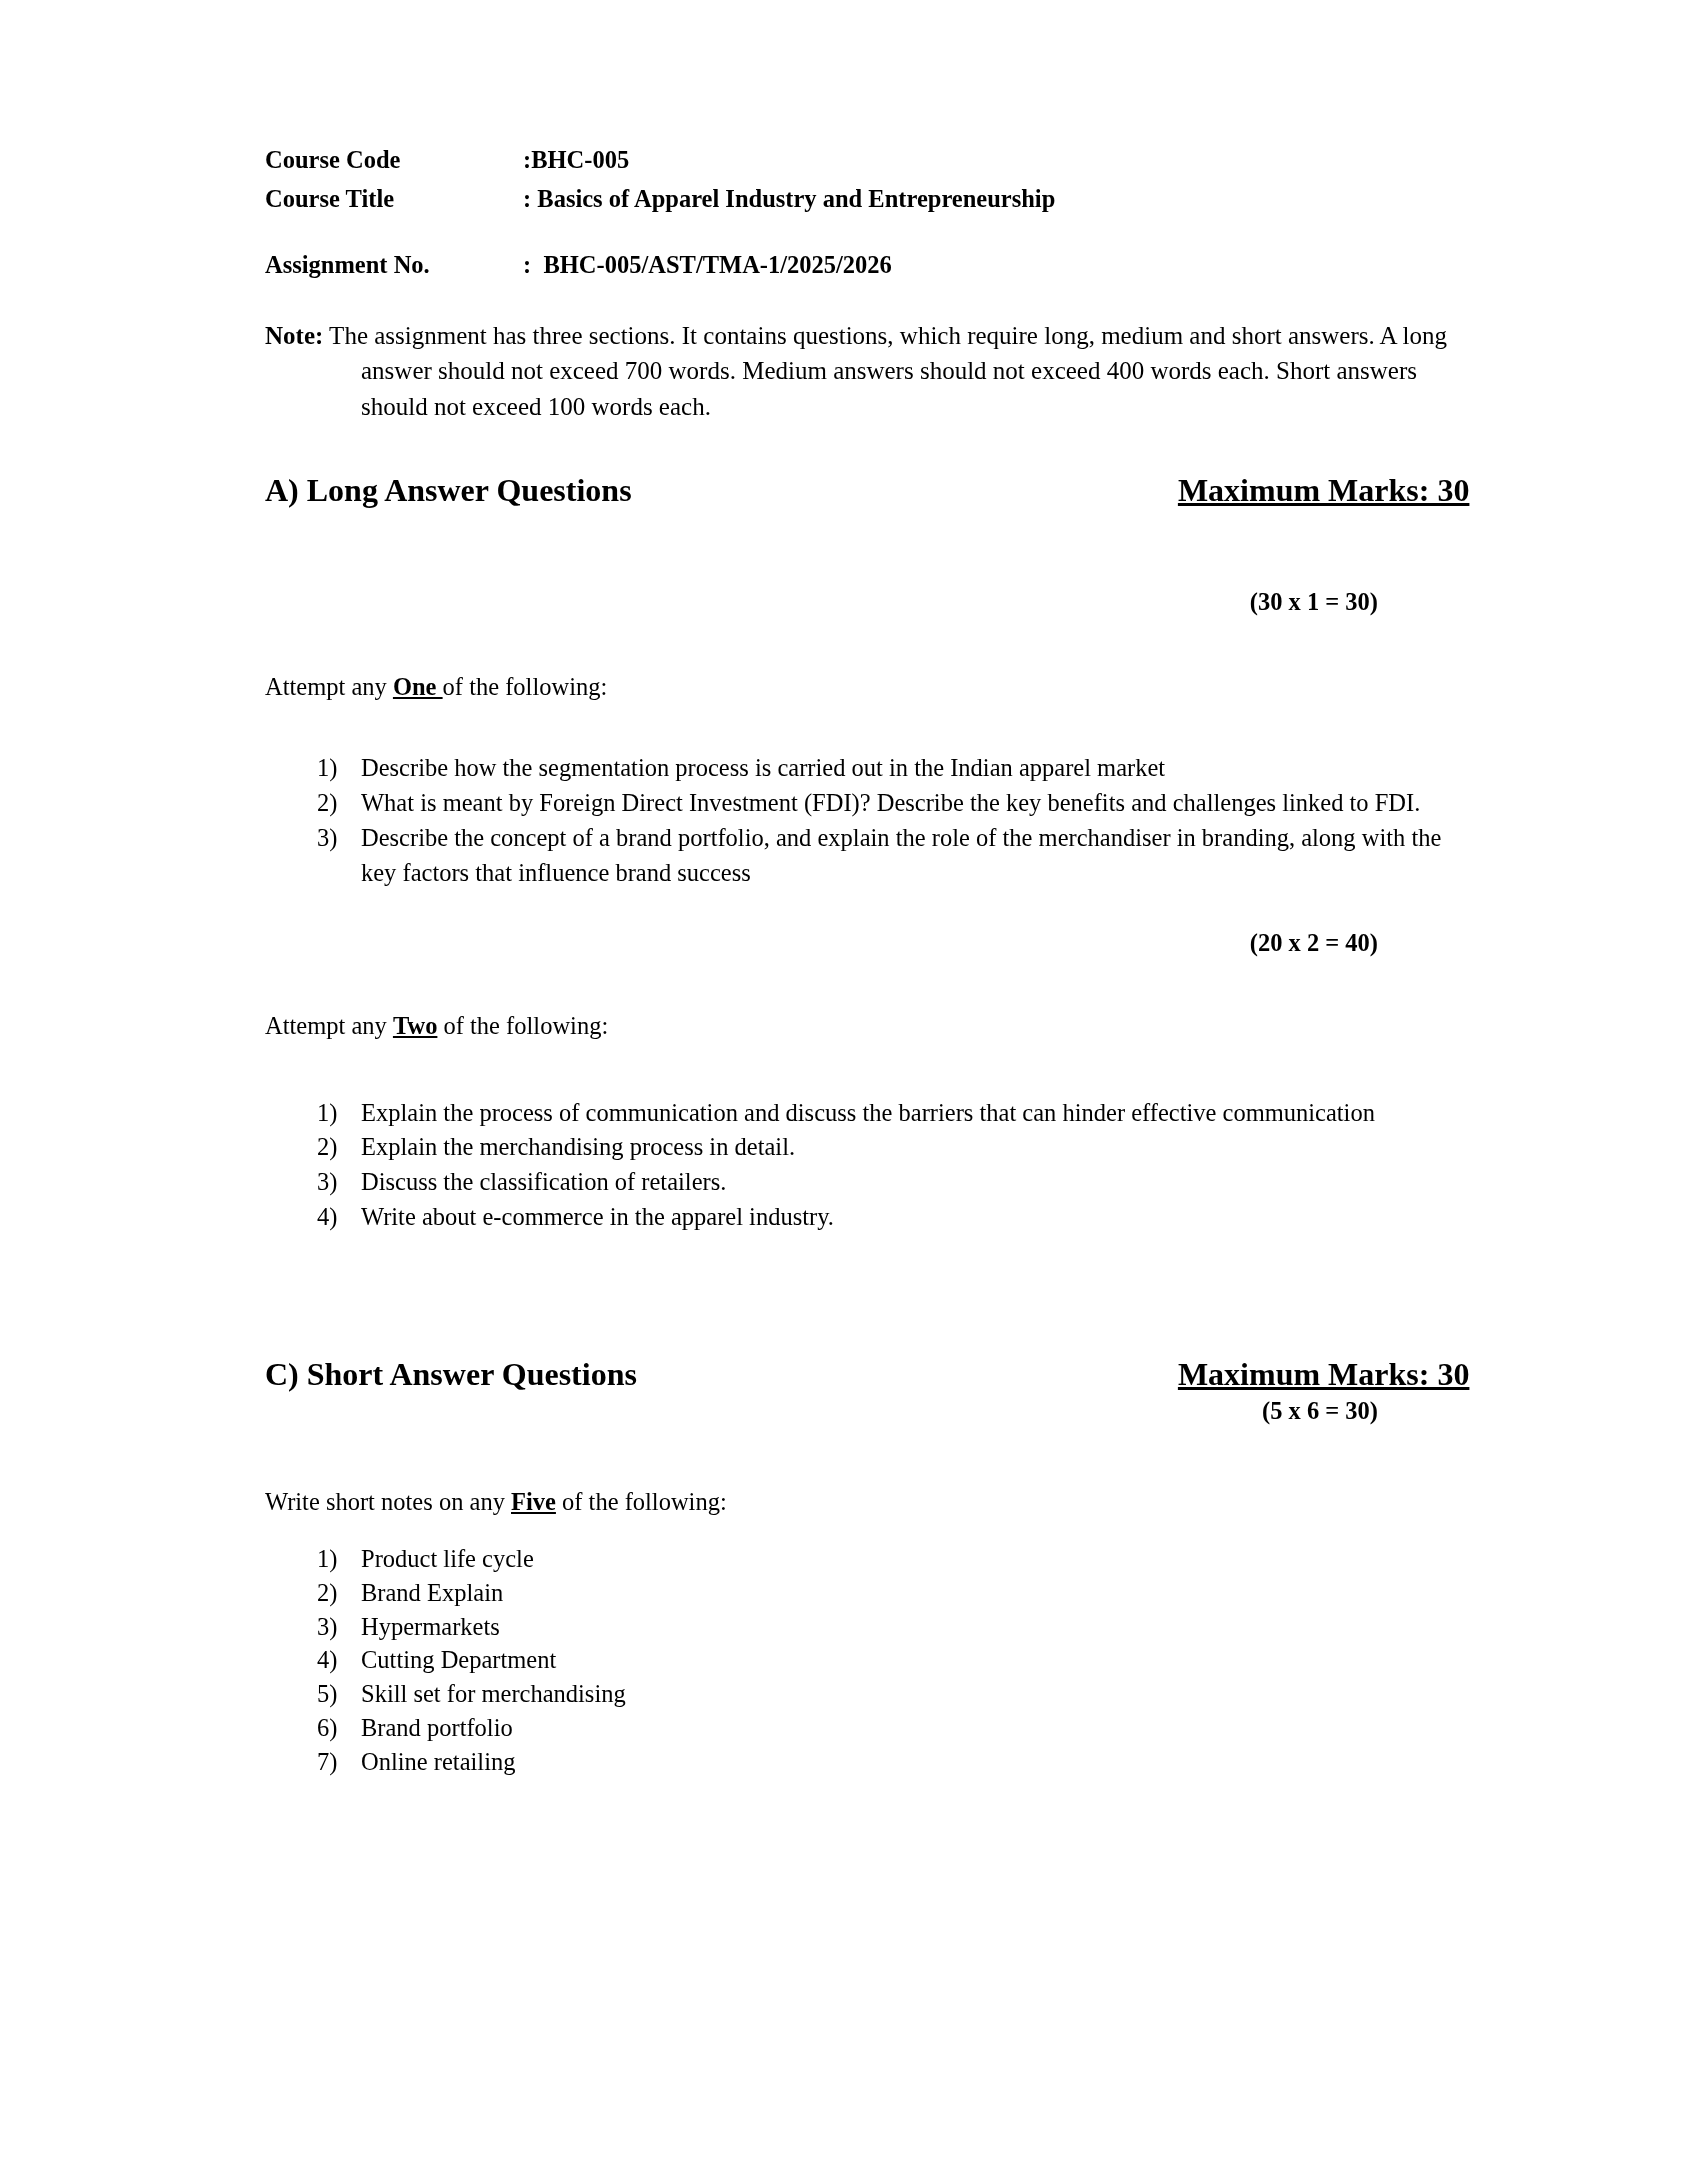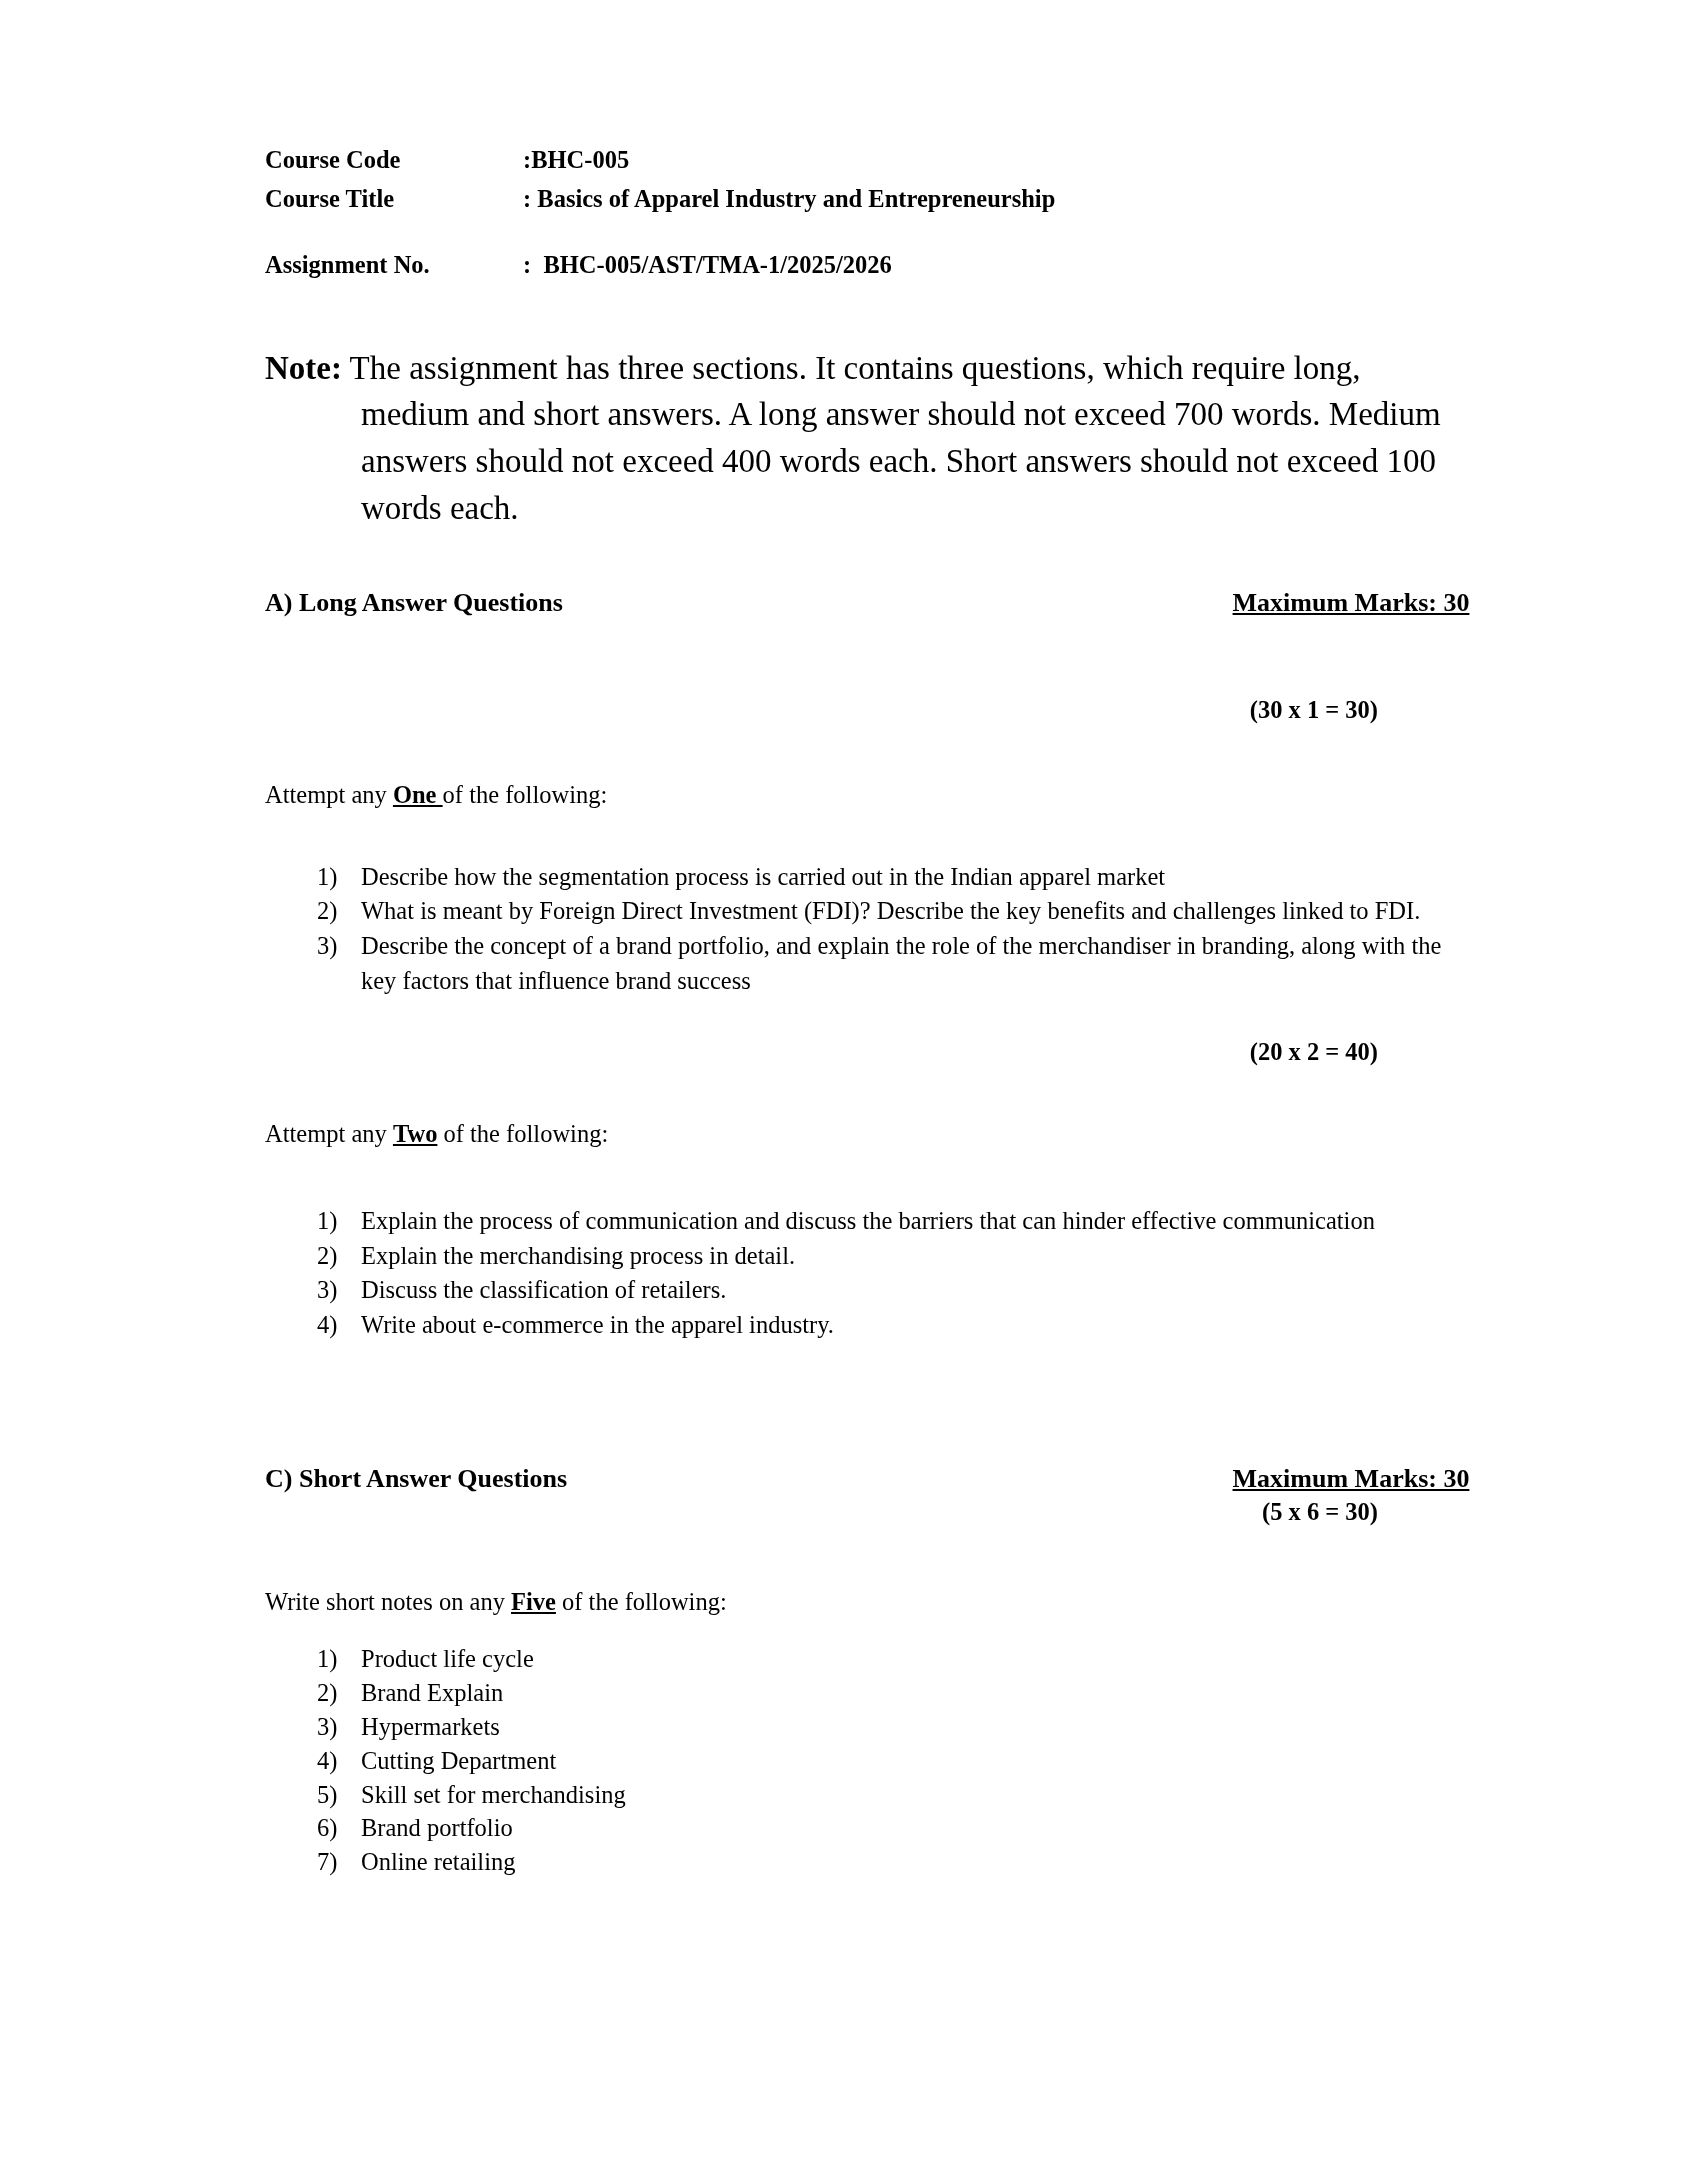--- a/index.html
+++ b/index.html
@@ -42,35 +42,35 @@
     flex: 1 1 auto;
     white-space: pre;
     margin-top: 8px;
   }
   .meta-gap {
     height: 26.5px;
   }
 
   
   .note {
-    margin-top: 64px;
-    font-size: 33px;
+    margin-top: 37px;
+    font-size: 25px;
     line-height: 1.42;
     padding-left: 96px;
     text-indent: -96px;
     text-align: left;
   }
   .note b { font-weight: bold; }
 
   
   .section-head {
     display: flex;
     justify-content: space-between;
     align-items: baseline;
-    font-size: 26px;
+    font-size: 32px;
     font-weight: bold;
     line-height: 1.3;
   }
   .section-head .title { white-space: pre; }
   .section-head .marks { white-space: pre; padding-right: 6.6px; text-decoration: underline; }
 
   .marks-sub {
     font-size: 24.5px;
     font-weight: bold;
     text-align: right;

